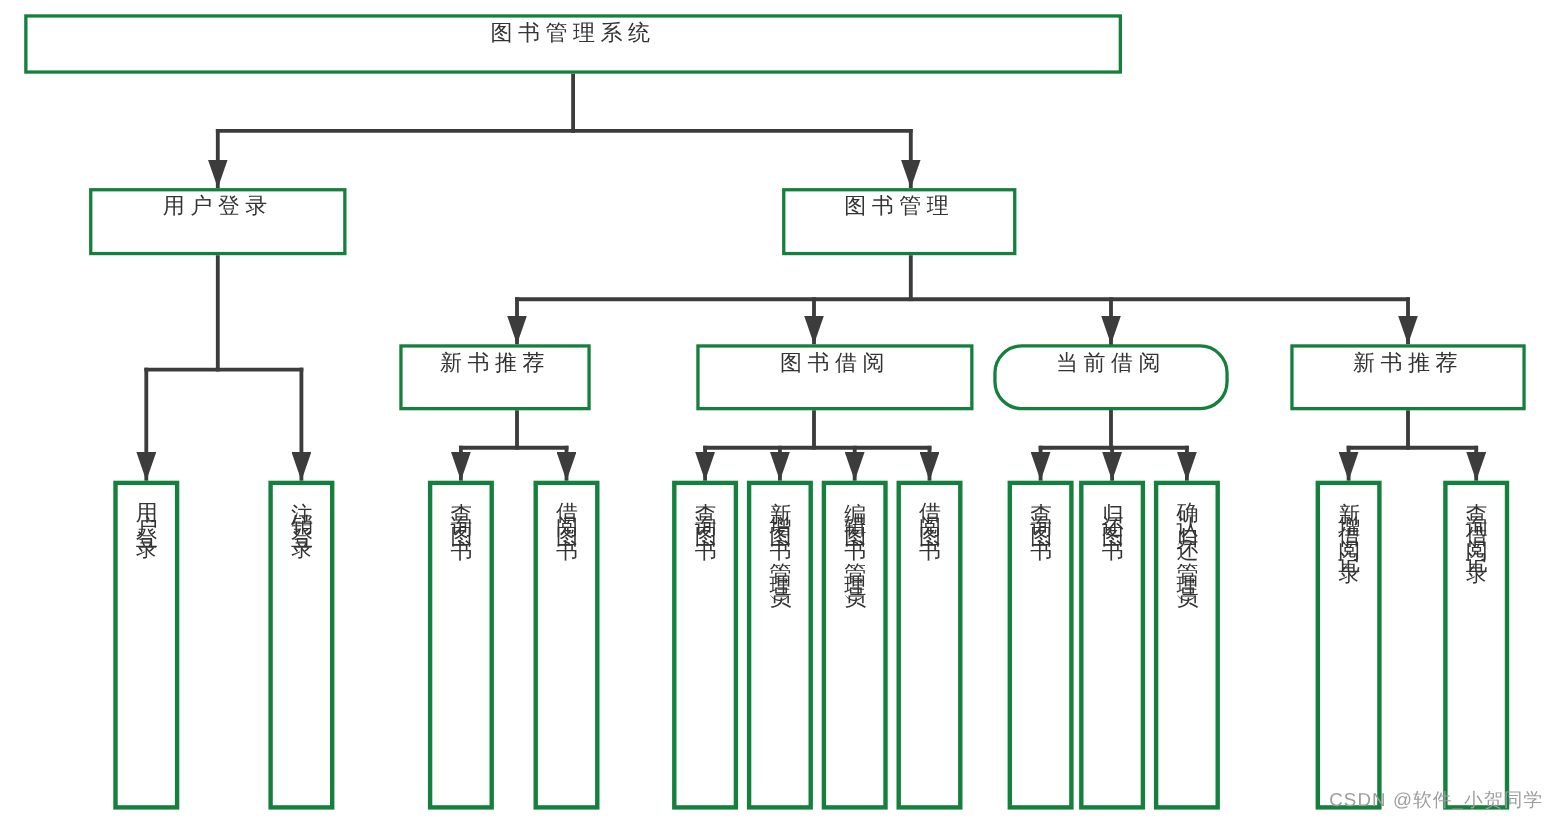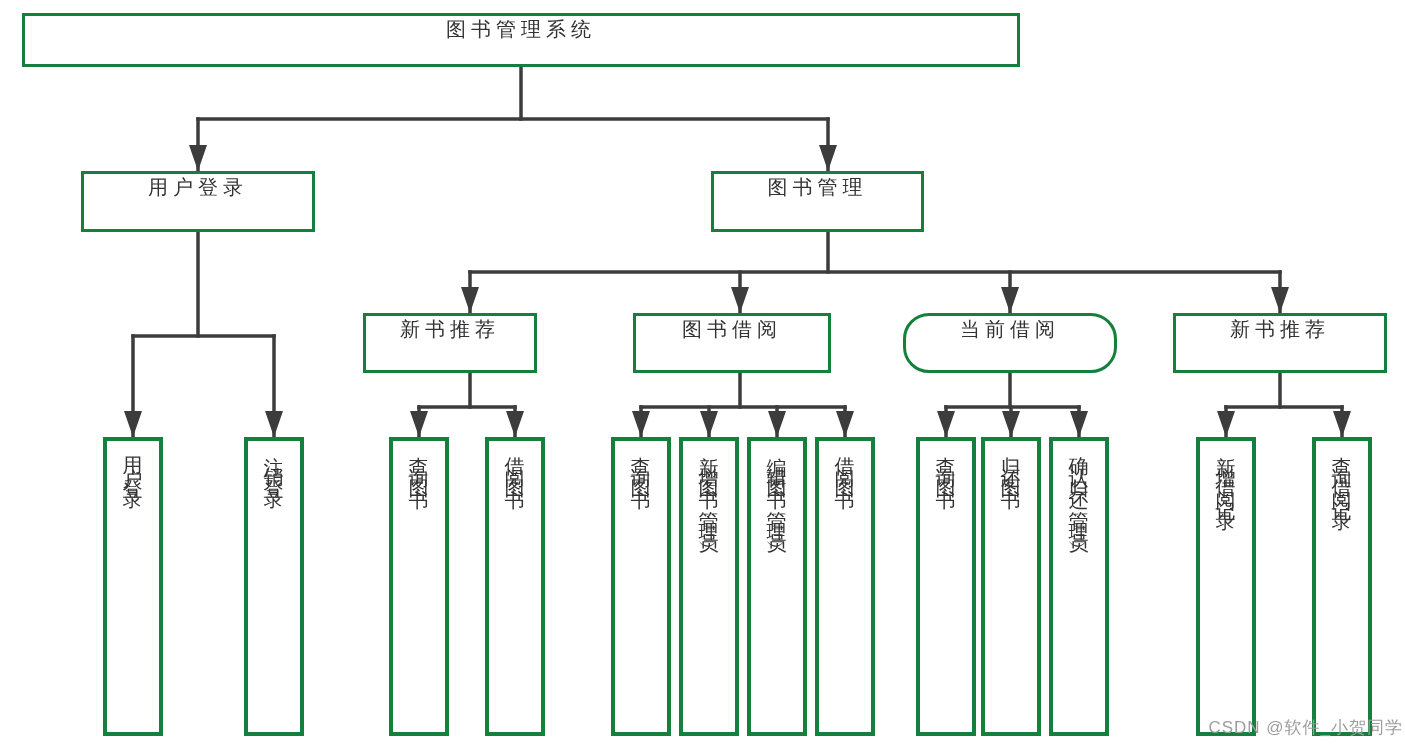--- a/index.html
+++ b/index.html
@@ -115,21 +115,21 @@
   <div class="node" style="left:81px; top:171px; width:234px; height:61px;">
     <span>用户登录</span>
   </div>
   <div class="node" style="left:711px; top:171px; width:213px; height:61px;">
     <span>图书管理</span>
   </div>
 
   <div class="node" style="left:363px; top:313px; width:174px; height:60px;">
     <span>新书推荐</span>
   </div>
-  <div class="node" style="left:633px; top:313px; width:198px; height:60px;">
+  <div class="node" style="left:633px; top:313px; width:252px; height:60px;">
     <span>图书借阅</span>
   </div>
   <div class="node" style="left:903px; top:313px; width:214px; height:60px;border-radius:26px;">
     <span>当前借阅</span>
   </div>
   <div class="node" style="left:1173px; top:313px; width:214px; height:60px;">
     <span>新书推荐</span>
   </div>
 
   <div class="node leaf" style="left:103px; top:437px; width:60px; height:299px;">

